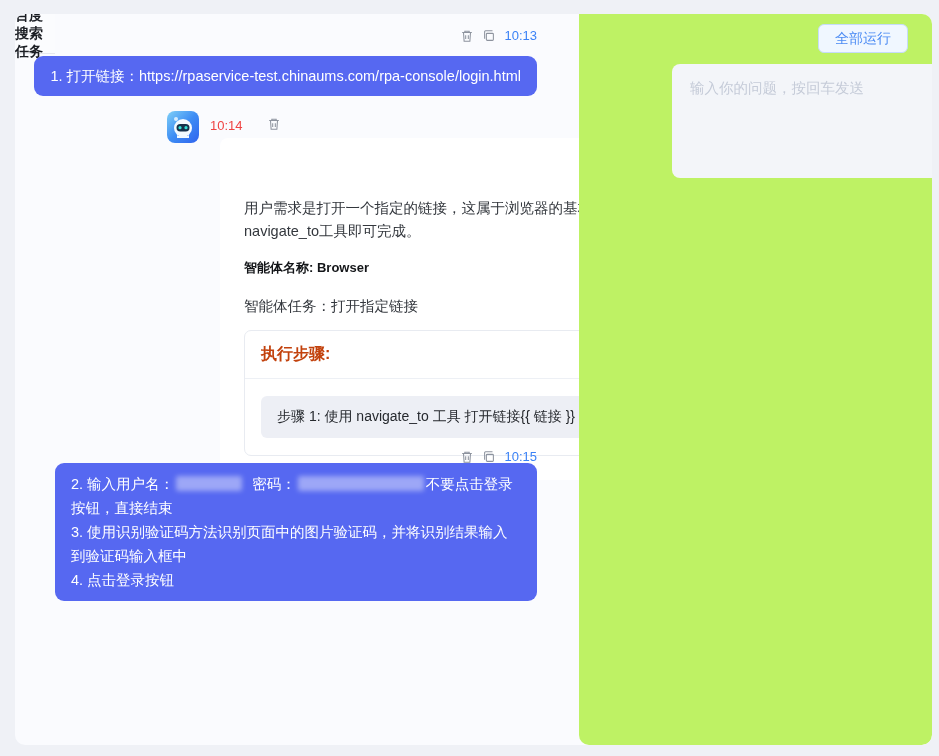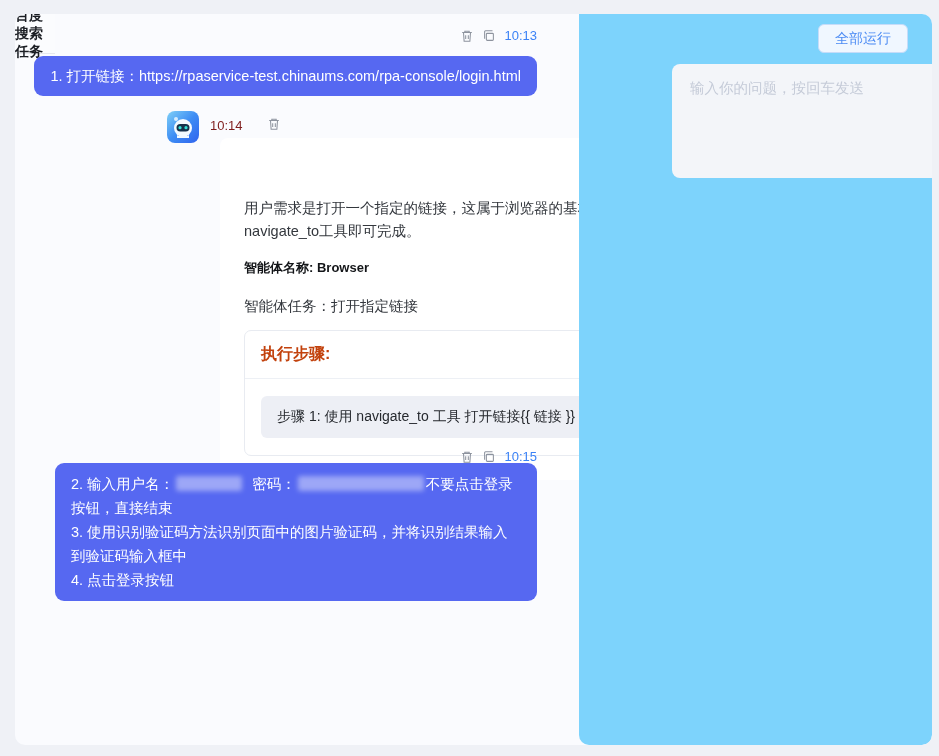--- a/index.html
+++ b/index.html
@@ -79,21 +79,21 @@
     width: 32px; height: 32px;
     border-radius: 8px;
     overflow: hidden;
   }
   .bot-meta {
     position: absolute;
     left: 155px; top: 103px;
     display: flex;
     align-items: center;
     gap: 24px;
-    color: #7f1d1d;
+    color: #ef4444;
     font-size: 13px;
     justify-content: center;
   }
   .bot-card {
     position: absolute;
     left: 165px; top: 124px;
     width: 693px;
     background: #ffffff;
     border-radius: 8px;
     padding: 14px 24px 24px 24px;
@@ -161,21 +161,21 @@
     padding: 1px 9px 7px 9px;
     font-size: 15px;
     font-weight: bold;
     letter-spacing: 1px;
     line-height: 14px;
     color: #2a2d33;
     cursor: pointer;
   }
   .bottom {
     flex: 1;
-    background: #7dd3fc;
+    background: #bef264;
     border-radius: 0 0 10px 10px;
     position: relative;
   }
   .run-all {
     position: absolute;
     top: 10px; right: 24px;
     height: 29px;
     padding: 0 16px;
     background: #f0f7ff;
     border: 1px solid #c5dcf9;

